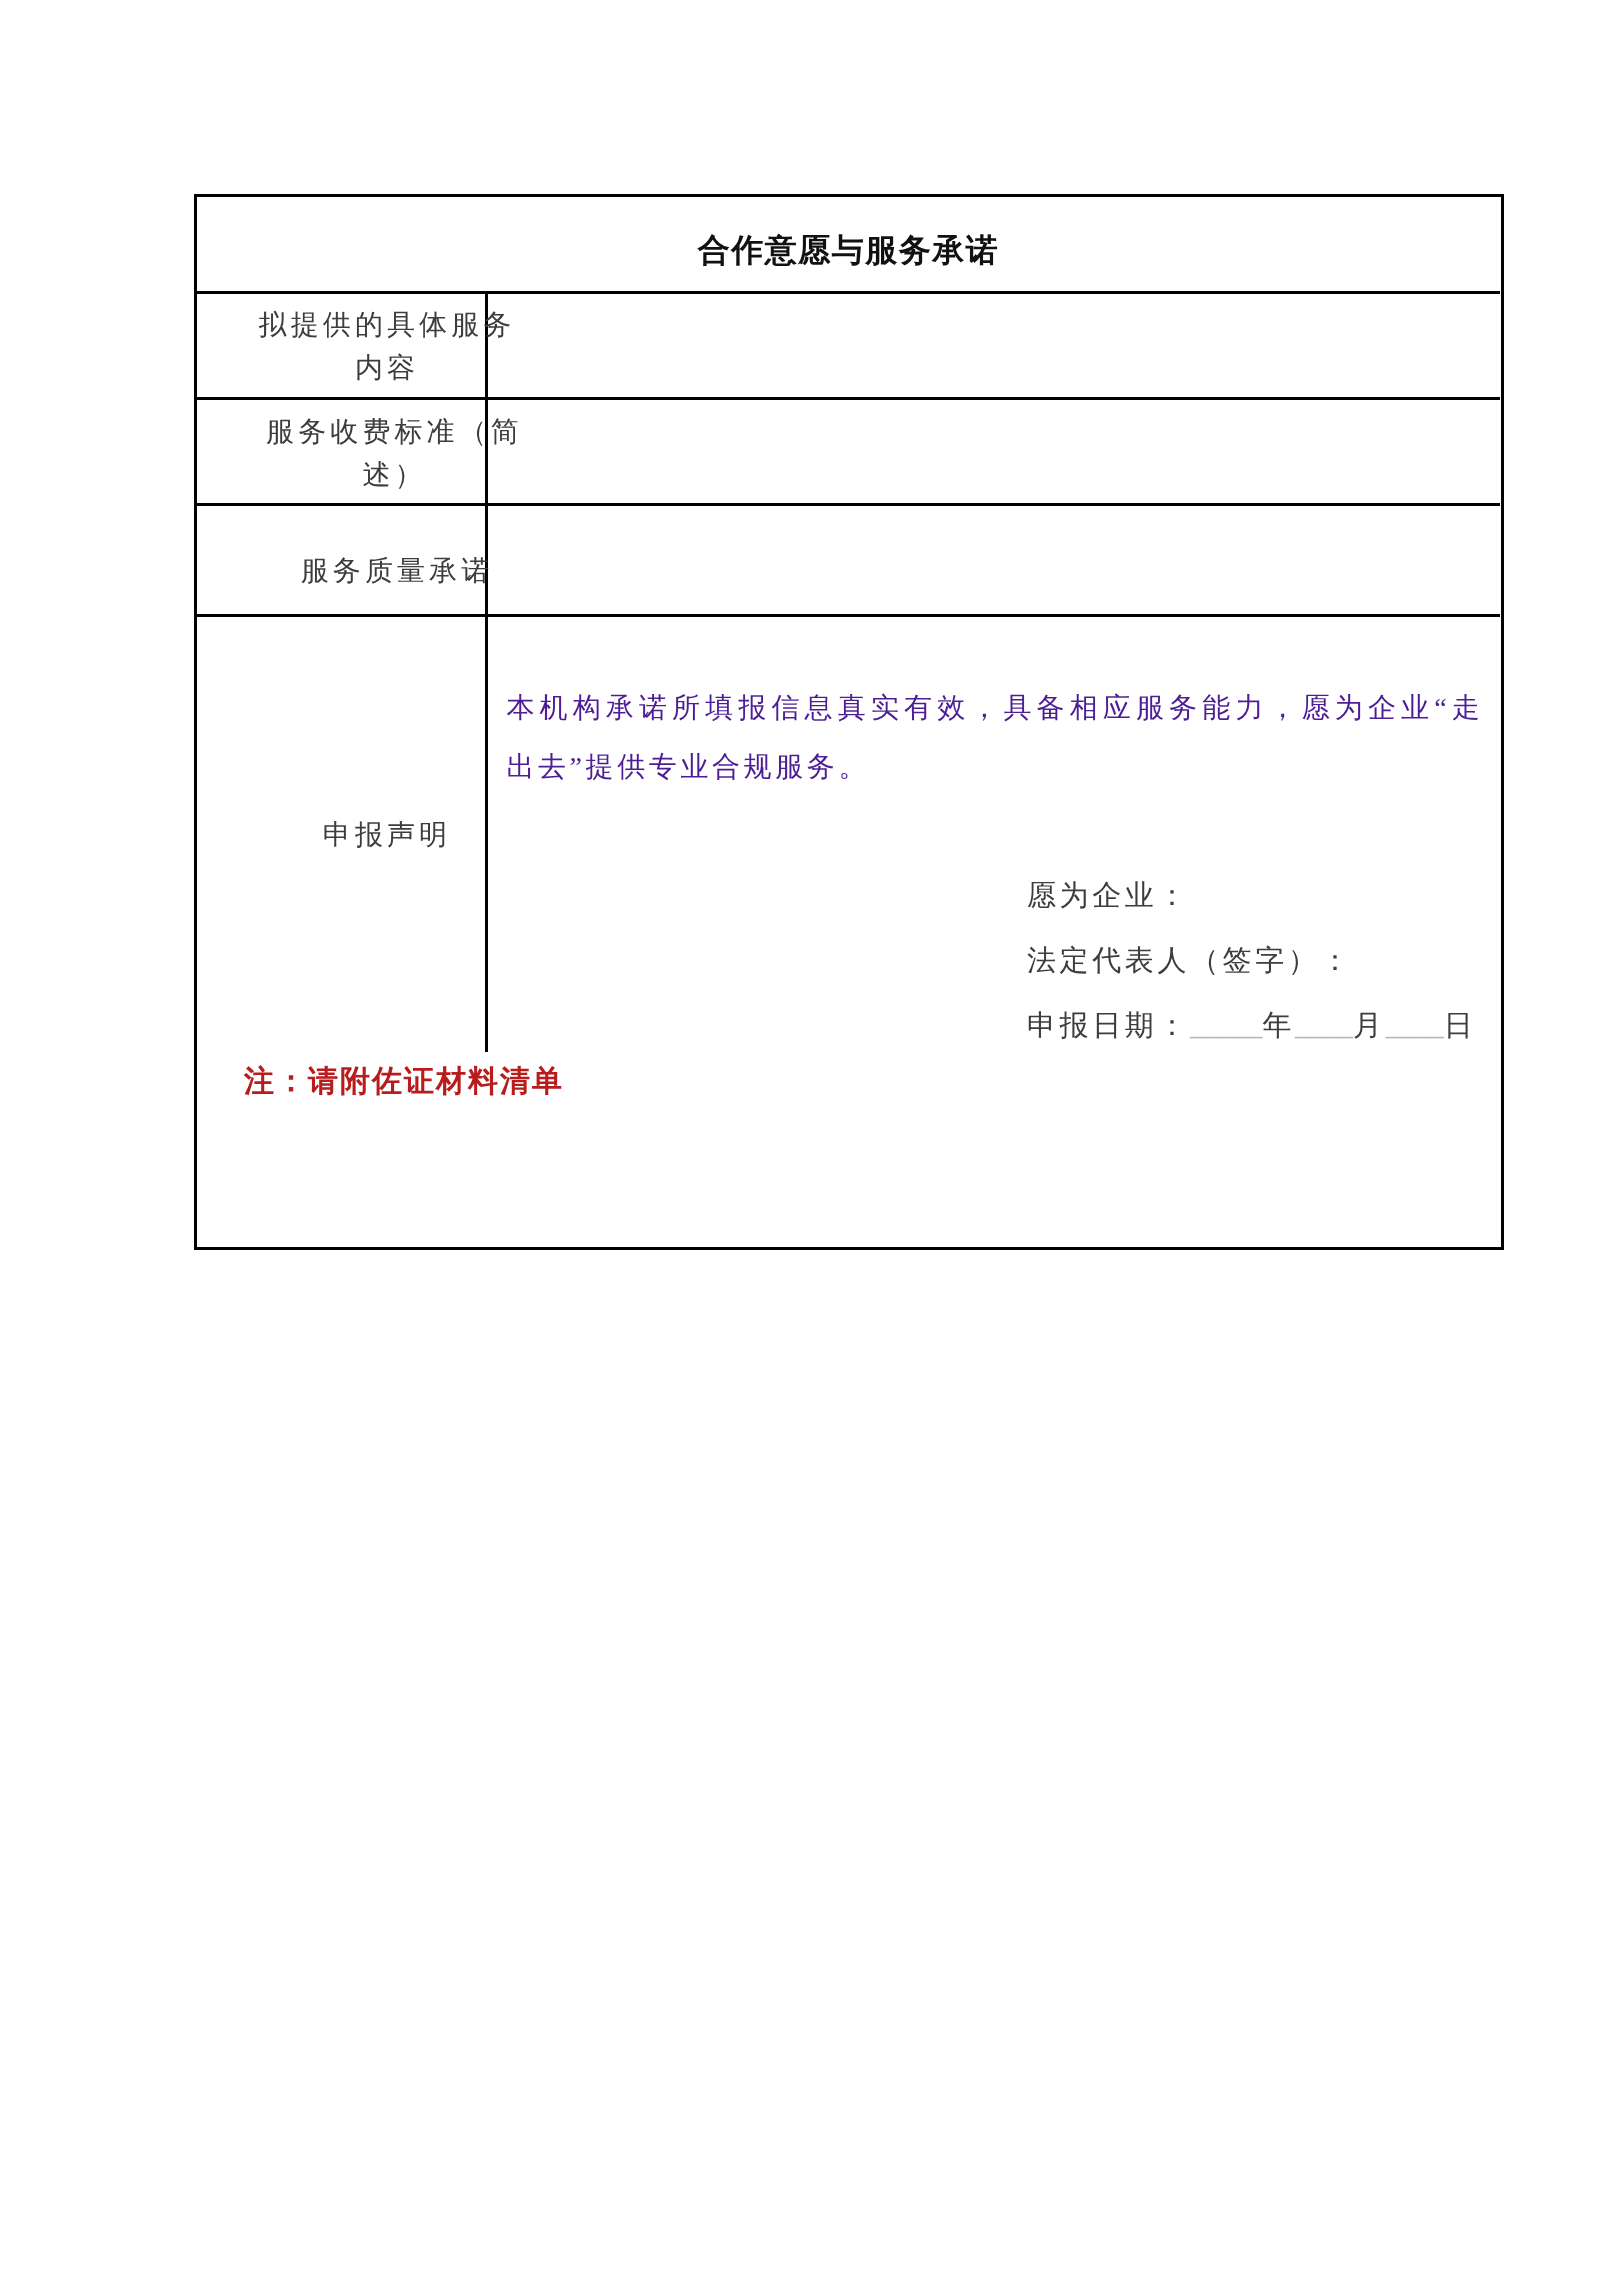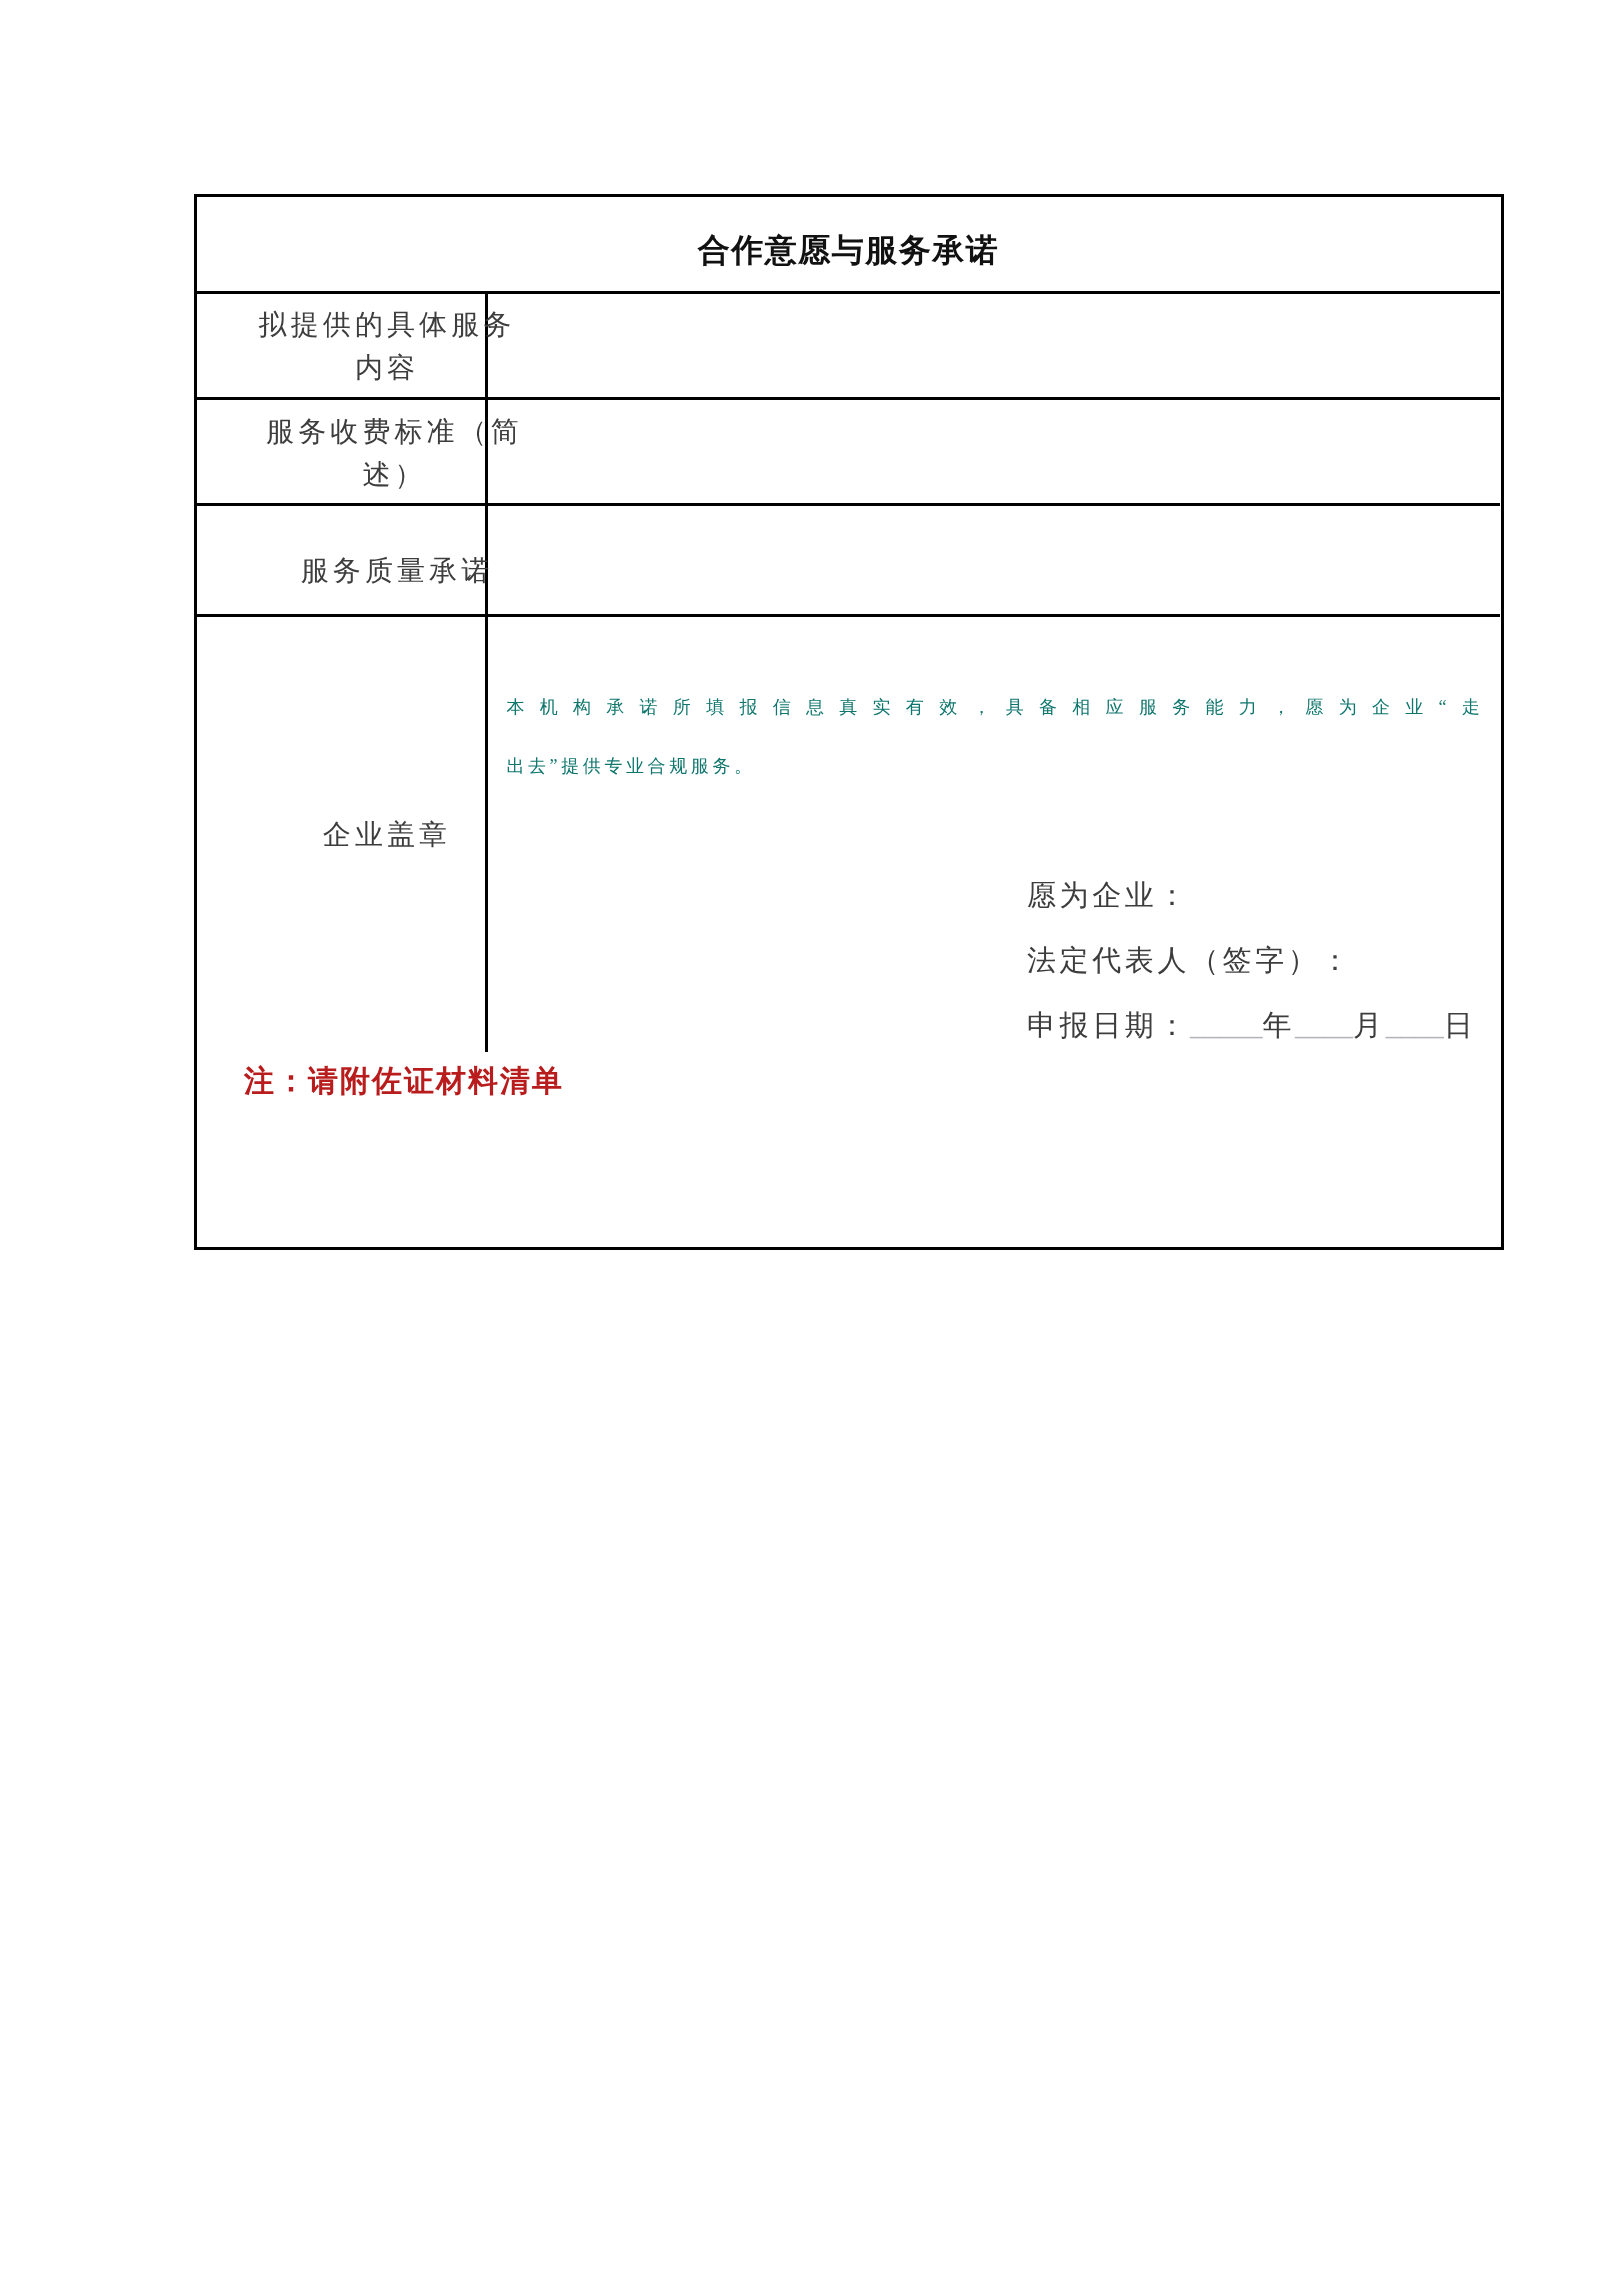--- a/index.html
+++ b/index.html
@@ -68,24 +68,24 @@
   .content-cell { left: 291px; width: 1012px; }
   .content-r2 { top: 97px; height: 104px; }
   .content-r3 { top: 204px; height: 103px; }
   .content-r4 { top: 309px; height: 108px; }
   .content-r5 { top: 420px; height: 434px; position: absolute; }
 
   .decl-para {
     position: absolute;
     left: 18.4px; top: 61px;
     width: 977px;
-    font-size: 18px;
+    font-size: 28px;
     line-height: 59px;
     letter-spacing: 3.6px;
-    color: #0f766e;
+    color: #4c1d95;
   }
   .decl-line1 {
     text-align: justify;
     text-align-last: justify;
     white-space: nowrap;
   }
   .decl-line2 { text-align: left; white-space: nowrap; }
 
   .stamp-block {
     position: absolute;
@@ -136,21 +136,21 @@
 述）</span>
     </div>
     <div class="cell content-cell content-r3"></div>
 
     <div class="cell flexc label-cell label-r4">
       <span class="label-text">服务质量承诺</span>
     </div>
     <div class="cell content-cell content-r4"></div>
 
     <div class="cell flexc label-cell label-r5">
-      <span class="label-text">企业盖章</span>
+      <span class="label-text">申报声明</span>
     </div>
     <div class="cell content-cell content-r5">
 
       <div class="decl-para">
         <div class="decl-line1">本机构承诺所填报信息真实有效，具备相应服务能力，愿为企业“走</div>
         <div class="decl-line2">出去”提供专业合规服务。</div>
       </div>
 
       <div class="stamp-block">
         <div class="stamp-line">

